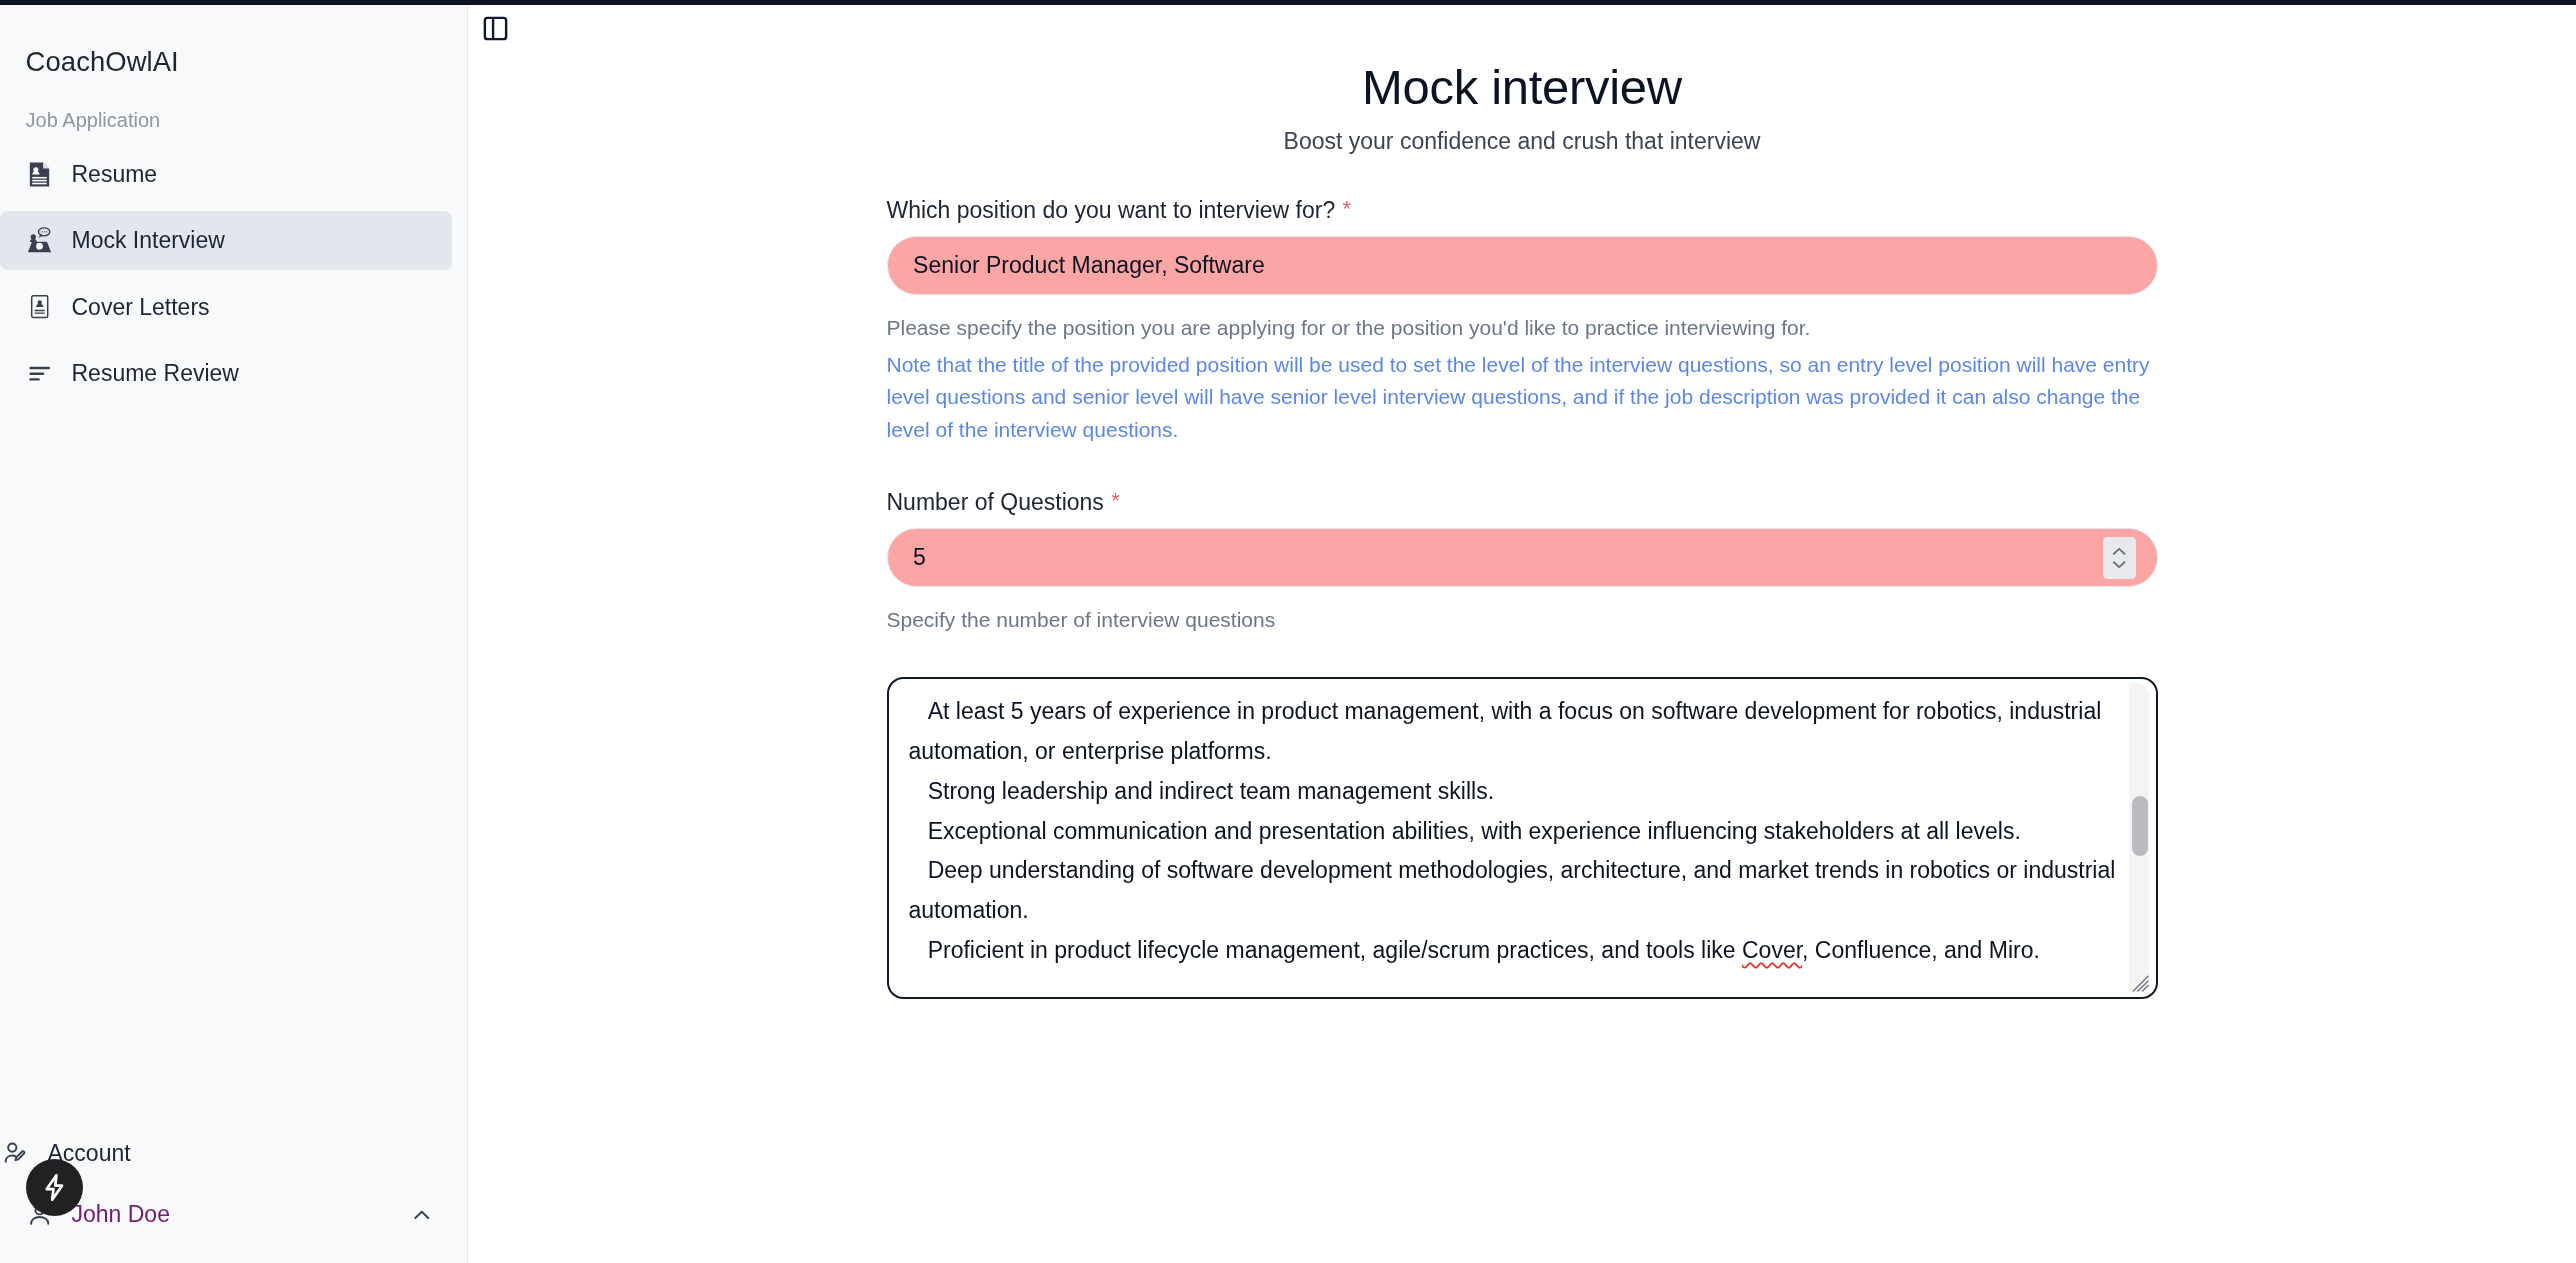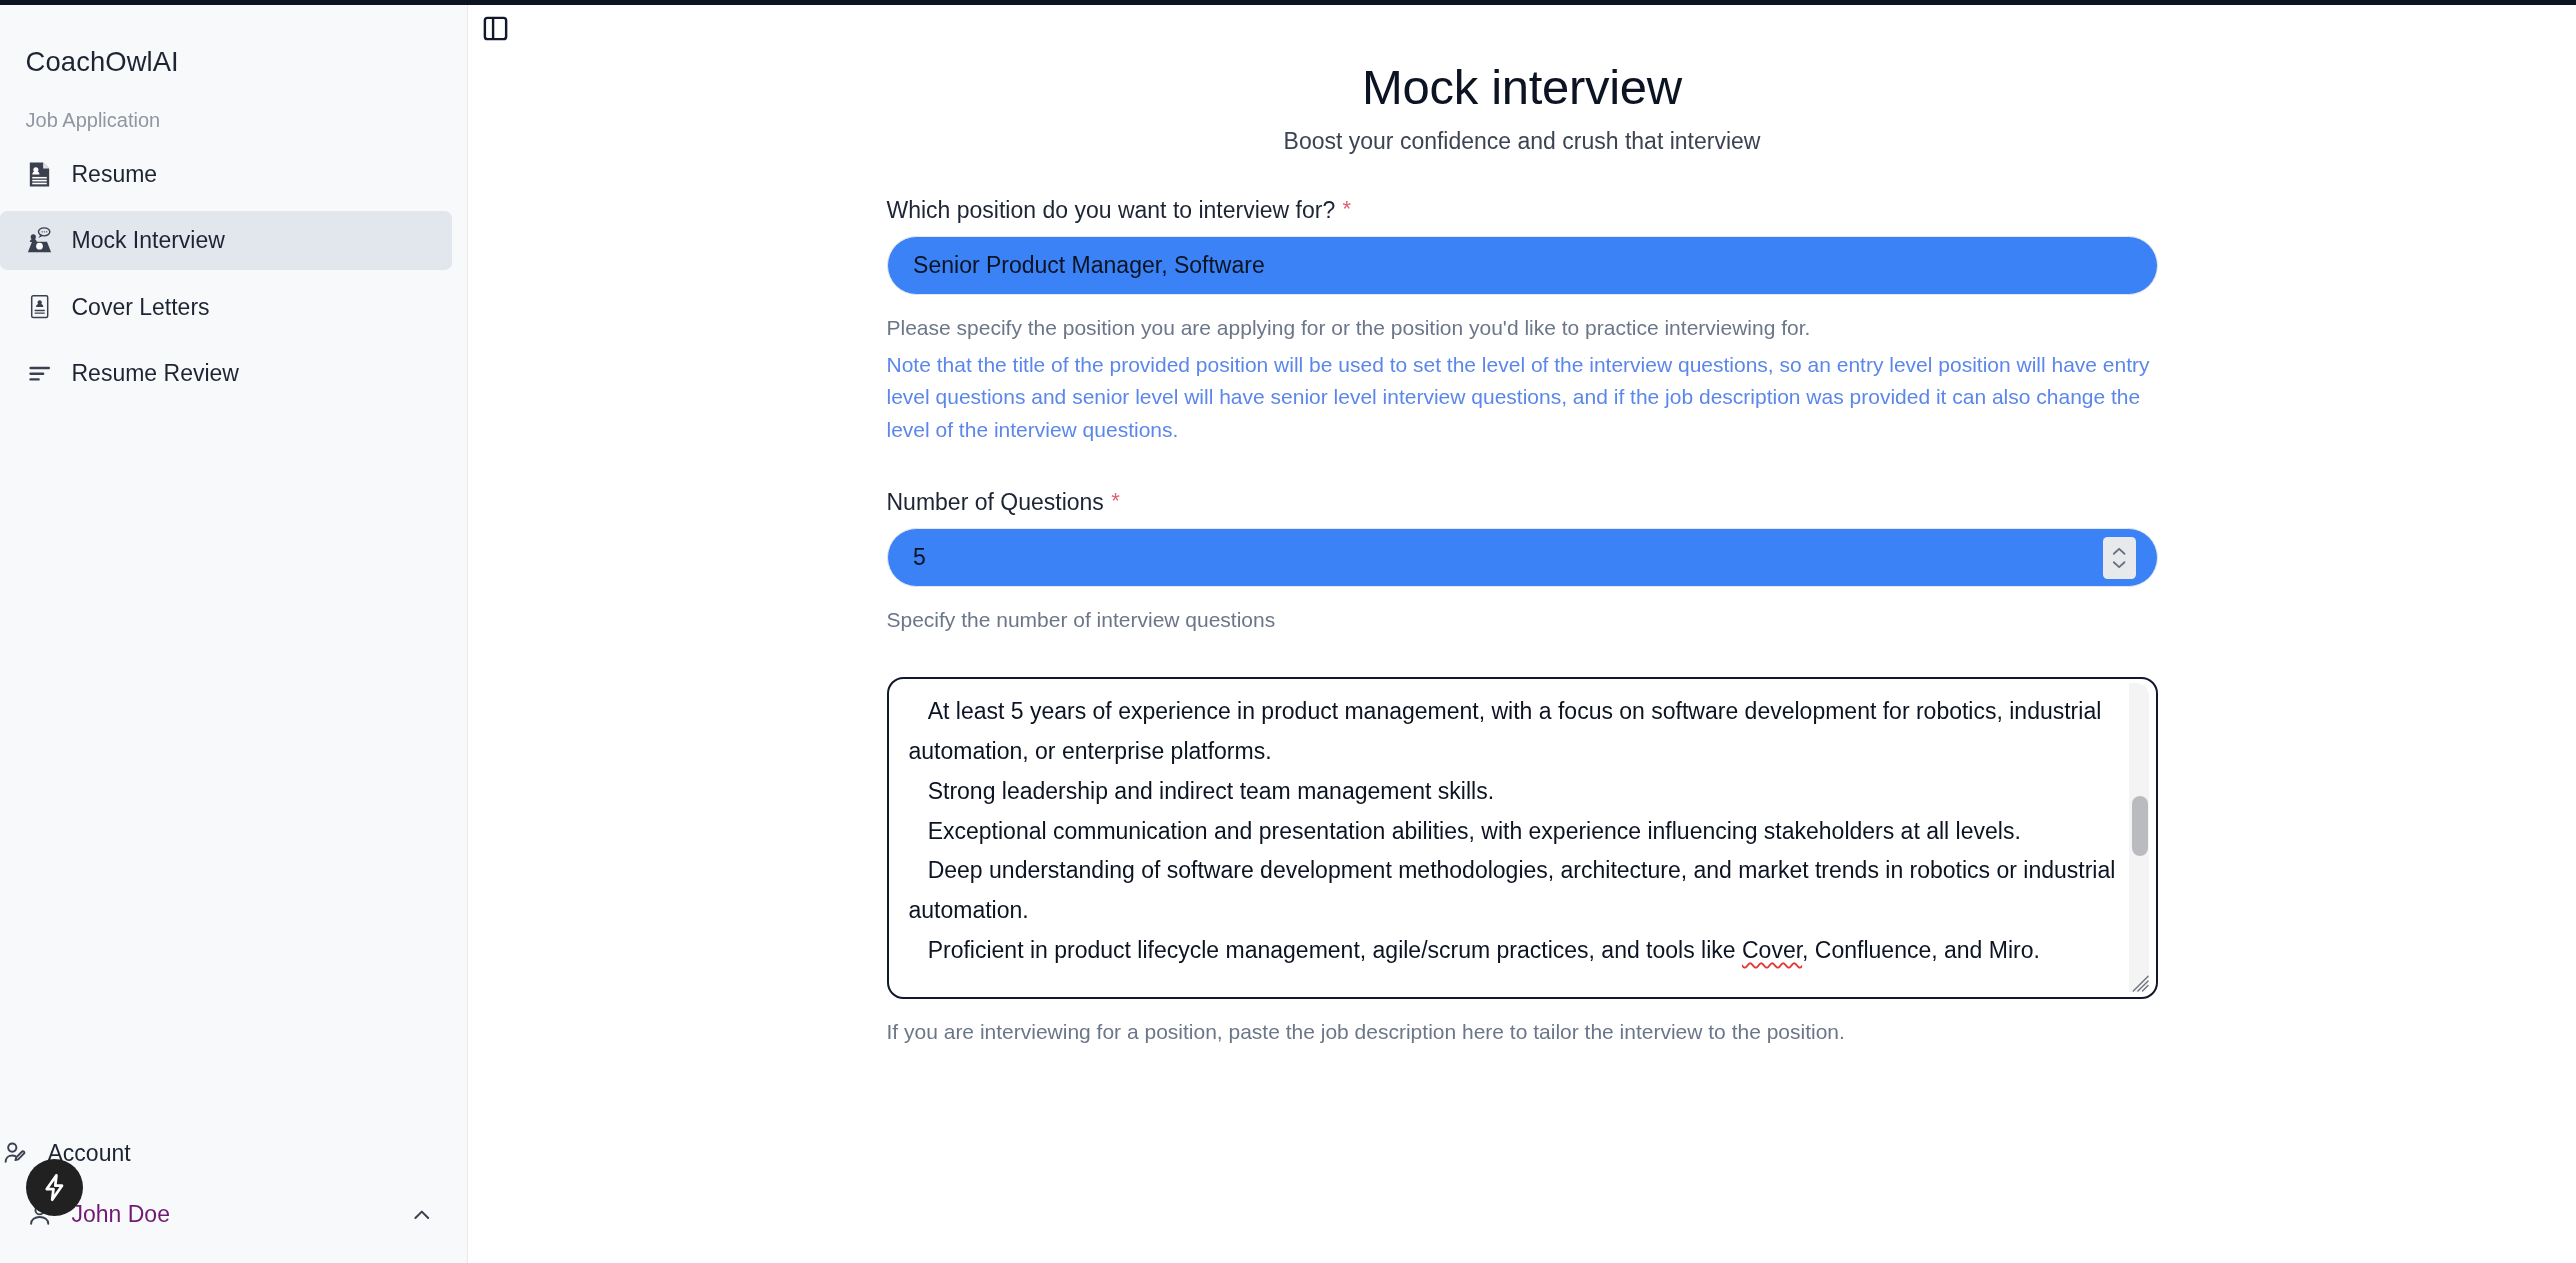--- a/index.html
+++ b/index.html
@@ -168,21 +168,21 @@
     font-size: 22px;
     line-height: 1;
     position: relative; top: 1.8px;
   }
 
   .text-input {
     width: 1271px;
     height: 59px;
     border: 1.8px solid #e3e7ee;
     border-radius: 31px;
-    background: #3b82f6;
+    background: #fca5a5;
     font-family: "Liberation Sans", sans-serif;
     font-size: 23px;
     color: #0c1322;
     padding: 0 25.6px;
     outline: none;
   }
   .text-input::placeholder { color: #9aa1ae; }
 
   .num-wrap { position: relative; width: 1271px; }
   .spinner {
@@ -433,21 +433,20 @@
           <div class="ta-scroll-track"></div>
           <div class="ta-scroll-thumb"></div>
           <span class="ta-resize">
             <svg width="24" height="24" viewBox="0 0 26 26" fill="none" stroke="#6f7480" stroke-width="1.5" stroke-linecap="round">
               <line x1="25" y1="9" x2="9" y2="25"></line>
               <line x1="25" y1="14" x2="14" y2="25"></line>
               <line x1="25" y1="19" x2="19" y2="25"></line>
             </svg>
           </span>
         </div>
-        <div class="help-text">If you are interviewing for a position, paste the job description here to tailor the interview to the position.</div>
       </div>
 
 
     </div>
   </main>
 
 </div>
 
 
 </body></html>

